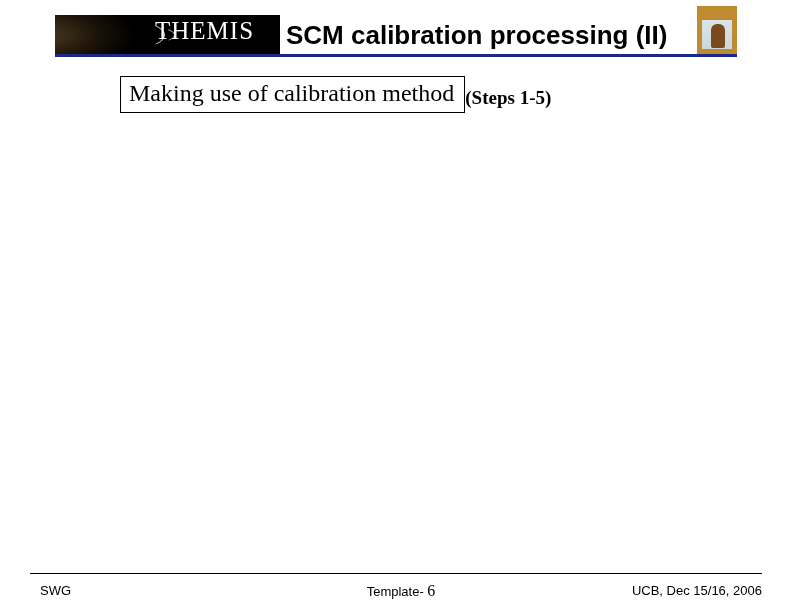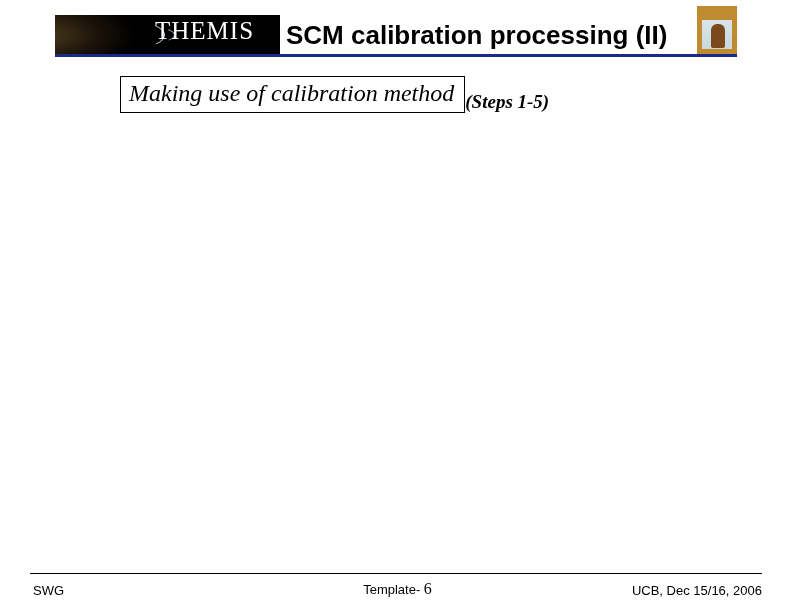--- a/index.html
+++ b/index.html
@@ -98,22 +98,21 @@
     background: #1a2a8a;
   }
   .content {
     position: absolute;
     top: 76px;
     left: 55px;
     right: 55px;
   }
   .subhead-row {
     display: flex;
-    align-items: flex-end;
-    font-style: italic;
+    align-items: center;
   }
   .subhead-box {
     border: 1px solid #000;
     padding: 3px 10px 5px 8px;
     margin-left: 65px;
   }
   .subhead-text {
     font-family: "Times New Roman", serif;
     font-size: 24px;
   }
@@ -126,26 +125,26 @@
   .footer-rule {
     position: absolute;
     left: 30px;
     right: 30px;
     bottom: 38px;
     height: 1px;
     background: #000;
   }
   .footer {
     position: absolute;
-    left: 33px;
+    left: 40px;
     right: 30px;
     bottom: 14px;
     display: flex;
     justify-content: space-between;
-    align-items: flex-end;
+    align-items: center;
     font-family: Arial, Helvetica, sans-serif;
     font-size: 13px;
   }
   .footer-center {
     position: absolute;
     left: 50%;
     transform: translateX(-50%);
   }
   .footer-center .num {
     font-family: "Times New Roman", serif;

